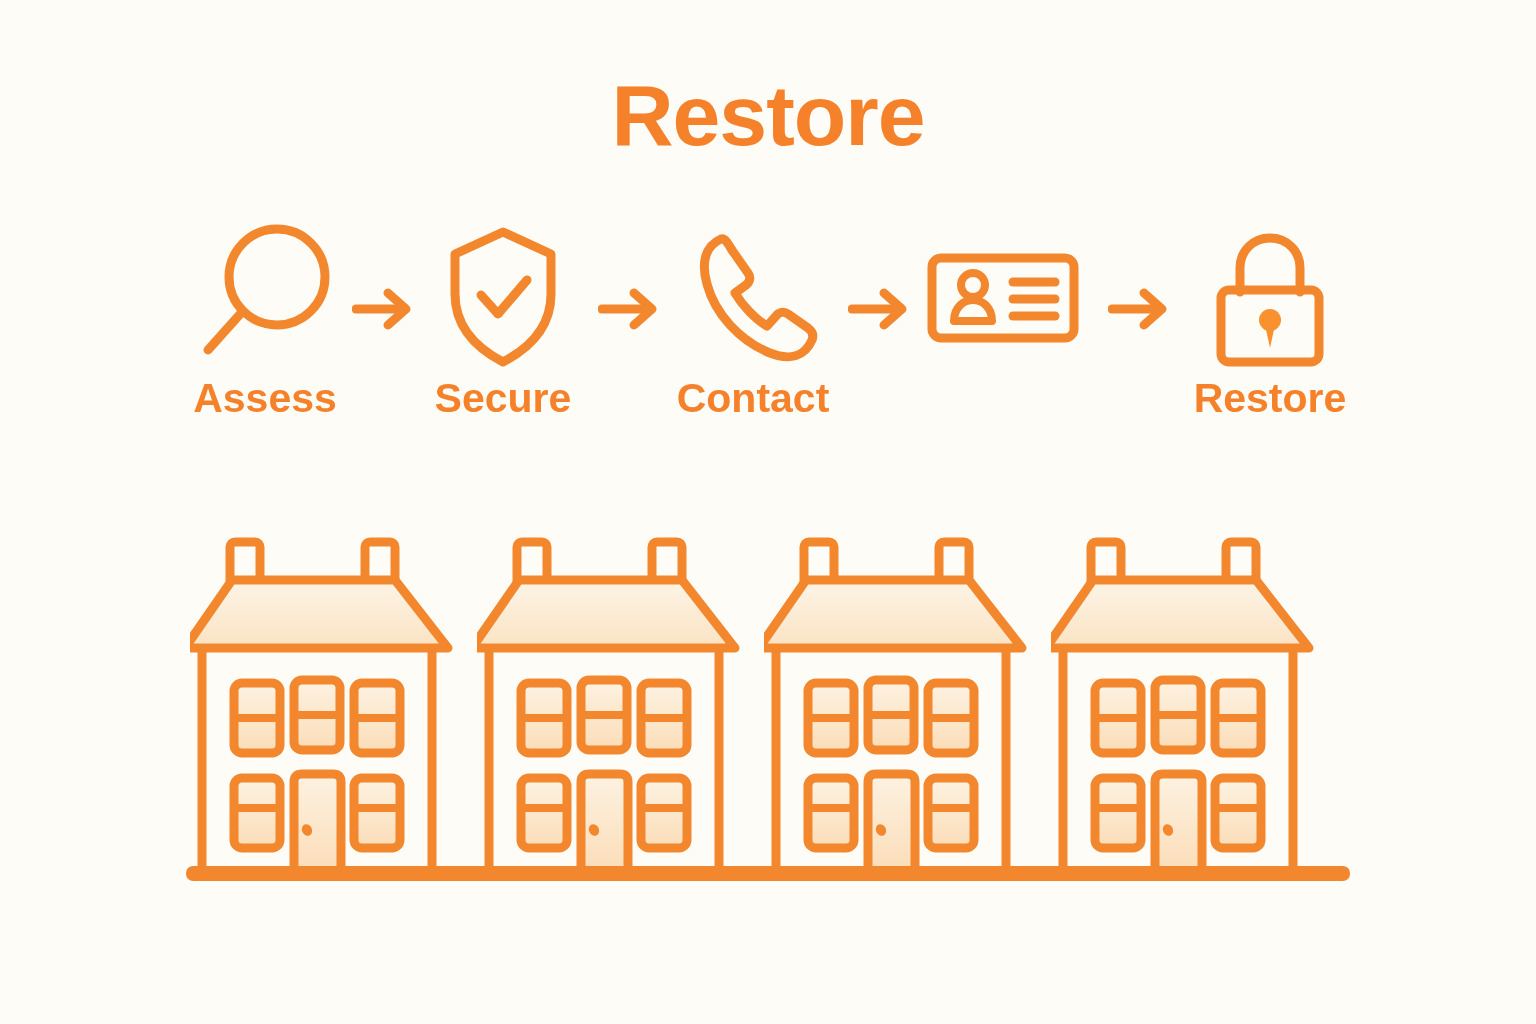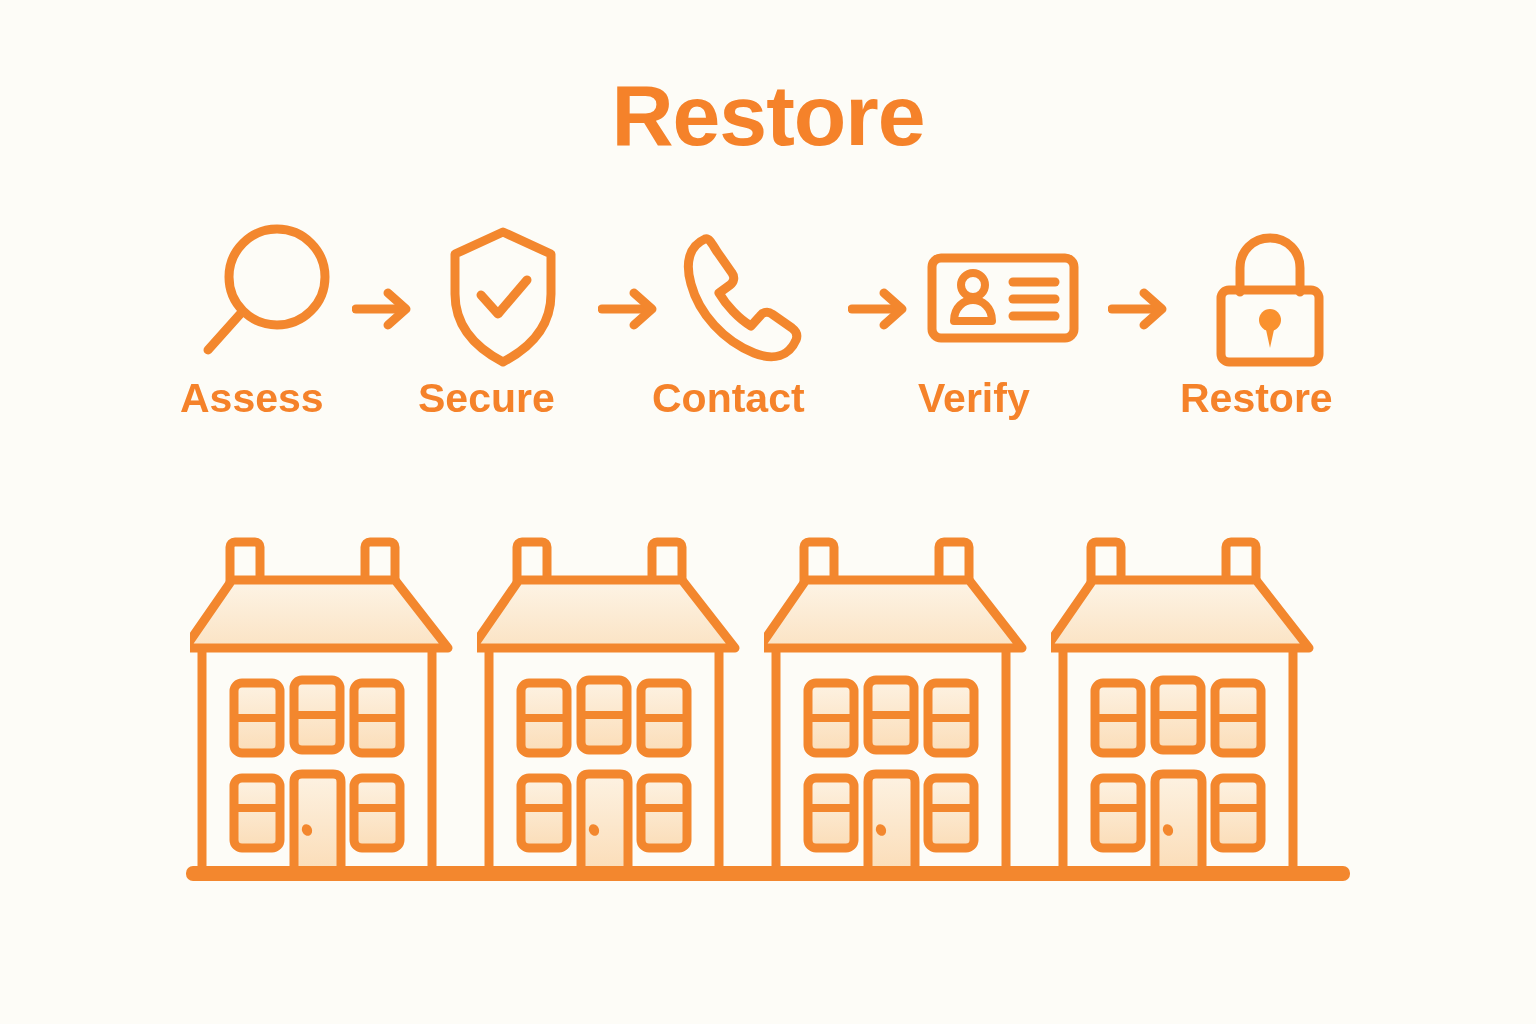--- a/index.html
+++ b/index.html
@@ -42,20 +42,21 @@
     left: 180px;
     top: 222px;
     width: 1180px;
     height: 240px;
   }
   .step {
     position: absolute;
     top: 0;
     width: 170px;
     height: 240px;
+    text-align: center;
   }
   .step .icon-wrap {
     height: 150px;
     display: flex;
     align-items: center;
     justify-content: center;
   }
   .step .step-label {
     font-size: 41px;
     font-weight: bold;
@@ -133,21 +134,21 @@
       <div class="step-label">Secure</div>
     </div>
 
     <div class="arrow" style="left:418px;">
       <svg width="62" height="58" viewBox="0 0 62 58">
         <line x1="4" y1="29" x2="44" y2="29" stroke="#f3872e" stroke-width="9" stroke-linecap="round"></line>
         <polyline points="36,13 54,29 36,45" fill="none" stroke="#f3872e" stroke-width="9" stroke-linecap="round" stroke-linejoin="round"></polyline>
       </svg>
     </div>
 
-    <div class="step" style="left:472px;">
+    <div class="step" style="left:488px;">
       <div class="icon-wrap">
         <svg width="150" height="150" viewBox="0 0 150 150">
           <path d="M43 17 C27 24 23 41 29 62 C37 92 62 119 92 131 C112 139 127 134 134 118
                    C136 113 134 109 130 106 L110 92 C106 89 101 90 98 94 L89 104
                    C77 97 64 83 57 71 L68 63 C72 60 73 55 70 51 L56 31 C52 26 48 15 43 17 Z" fill="none" stroke="#f3872e" stroke-width="9" stroke-linejoin="round" stroke-linecap="round"></path>
         </svg>
       </div>
       <div class="step-label">Contact</div>
     </div>
 
@@ -162,21 +163,20 @@
       <div class="icon-wrap">
         <svg width="170" height="150" viewBox="0 0 170 150">
           <rect x="14" y="36" width="142" height="80" rx="9" fill="none" stroke="#f3872e" stroke-width="9"></rect>
           <circle cx="55" cy="63" r="12" fill="none" stroke="#f3872e" stroke-width="8"></circle>
           <path d="M36 99 C36 85 46 78 55 78 C64 78 74 85 74 99 Z" fill="none" stroke="#f3872e" stroke-width="8" stroke-linejoin="round"></path>
           <line x1="95" y1="60" x2="137" y2="60" stroke="#f3872e" stroke-width="9" stroke-linecap="round"></line>
           <line x1="95" y1="77" x2="137" y2="77" stroke="#f3872e" stroke-width="9" stroke-linecap="round"></line>
           <line x1="95" y1="94" x2="137" y2="94" stroke="#f3872e" stroke-width="9" stroke-linecap="round"></line>
         </svg>
       </div>
-      <div class="step-label">Verify</div>
     </div>
 
     <div class="arrow" style="left:928px;">
       <svg width="62" height="58" viewBox="0 0 62 58">
         <line x1="4" y1="29" x2="44" y2="29" stroke="#f3872e" stroke-width="9" stroke-linecap="round"></line>
         <polyline points="36,13 54,29 36,45" fill="none" stroke="#f3872e" stroke-width="9" stroke-linecap="round" stroke-linejoin="round"></polyline>
       </svg>
     </div>
 
     <div class="step" style="left:1000px; width:180px;">

